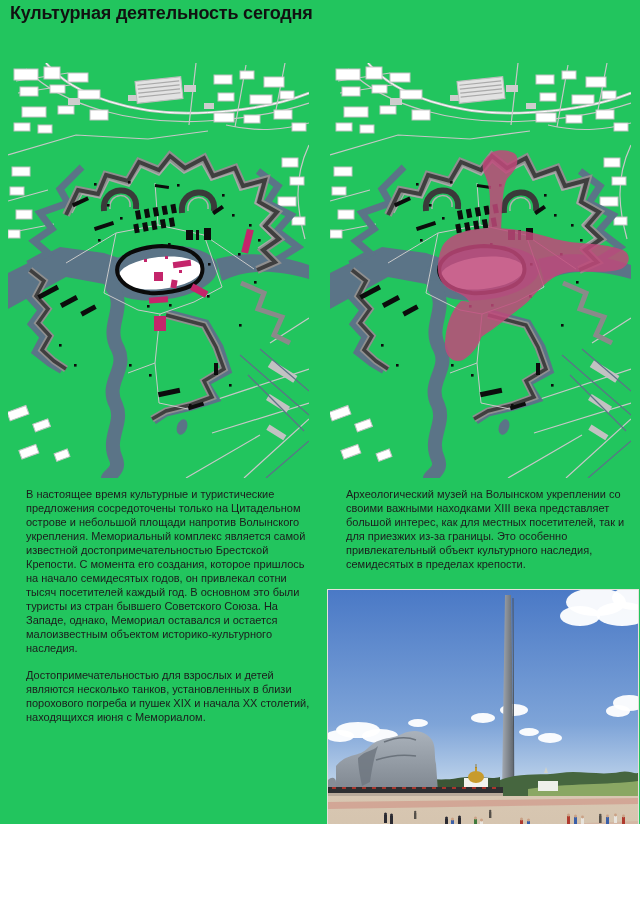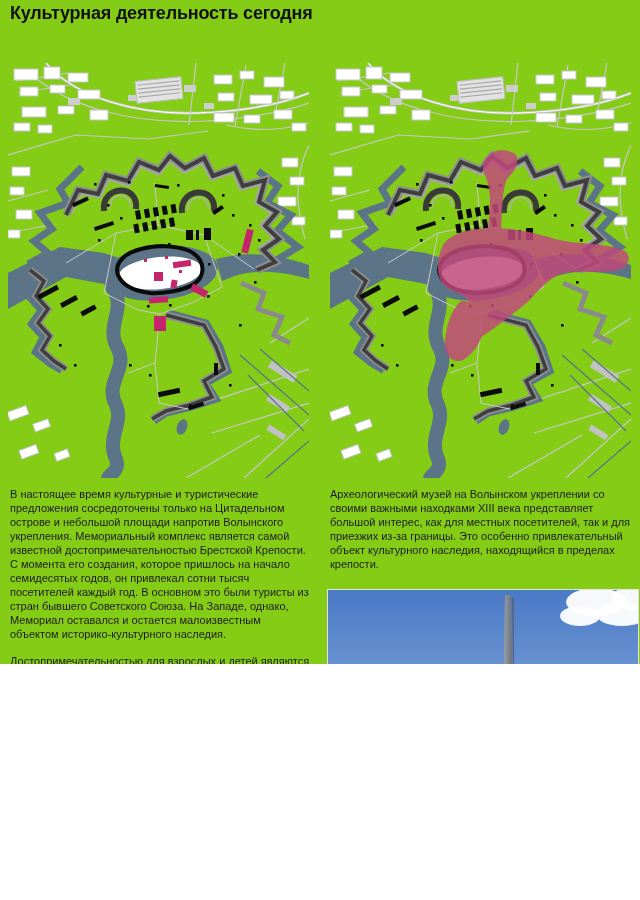--- a/index.html
+++ b/index.html
@@ -1,25 +1,25 @@
 <!DOCTYPE html>
 <html><head>
 <meta charset="utf-8">
 <style>
   html,body{margin:0;padding:0;background:#ffffff;}
-  .page{position:relative;width:640px;height:664px;background:#84cc16;overflow:hidden;
+  .page{position:relative;width:640px;height:824px;background:#22c55e;overflow:hidden;
         font-family:"Liberation Sans",sans-serif;color:#1a1a1a;}
   .title{position:absolute;left:10px;top:3px;font-size:18px;font-weight:700;letter-spacing:-0.2px;color:#111;}
   .map{position:absolute;top:63px;width:301px;height:415px;}
   .map.left{left:8px;}
   .map.right{left:330px;}
   .col{position:absolute;top:487px;width:302px;font-size:11px;line-height:14px;color:#1c1c1c;}
   .col.left{left:10px;}
   .col.right{left:330px;}
-  .col p{margin:0 0 13px 0;}
+  .col p{margin:0 0 13px 16px;}
   .photo{position:absolute;left:327px;top:589px;width:310px;height:302px;border:1px solid #e6e2db;box-sizing:content-box;}
   svg{display:block;}
 </style>
 </head>
 <body>
 
 <div class="page">
 
   <div class="title">Культурная деятельность сегодня</div>
 
@@ -211,24 +211,24 @@
   <svg class="map right" viewBox="0 0 301 415">
     <use href="#basemap"></use>
     <path fill="#c0497a" fill-opacity="0.85" d="
       M160,92 C162,85 186,86 187,94 C189,104 182,110 177,116 C174,122 173,132 172,146 L171,168 L158,168 L160,140 C160,128 158,118 154,110 C151,103 153,96 160,92 Z
       M112,184 C118,171 140,165 162,165 C186,165 206,170 225,176 C247,182 272,179 293,187 C301,191 301,201 291,206 C273,212 252,206 234,210 C222,213 214,222 204,232 C196,242 186,248 176,256 C168,263 158,269 150,275 C141,281 129,282 126,271 C123,261 130,251 137,245 C143,239 136,233 126,229 C113,225 107,215 108,203 C108,196 110,189 112,184 Z
       M131,238 C145,238 157,247 155,261 C153,276 144,291 133,297 C122,301 114,292 115,279 C116,263 121,247 131,238 Z"></path>
   </svg>
 
   <div class="col left">
     <p>В настоящее время культурные и туристические предложения сосредоточены только на Цитадельном острове и небольшой площади напротив Волынского укрепления. Мемориальный комплекс является самой известной достопримечательностью Брестской Крепости. С момента его создания, которое пришлось на начало семидесятых годов, он привлекал сотни тысяч посетителей каждый год. В основном это были туристы из стран бывшего Советского Союза. На Западе, однако, Мемориал оставался и остается малоизвестным объектом историко-культурного наследия.</p>
-    <p>Достопримечательностью для взрослых и детей являются несколько танков, установленных в близи порохового погреба и пушек XIX и начала XX столетий, находящихся рядом с Мемориалом.</p>
+    <p>Достопримечательностью для взрослых и детей являются несколько танков, установленных в близи порохового погреба и пушек XIX и начала XX столетий, находящихся июня с Мемориалом.</p>
   </div>
   <div class="col right">
-    <p>Археологический музей на Волынском укреплении со своими важными находками XIII века представляет большой интерес, как для местных посетителей, так и для приезжих из-за границы. Это особенно привлекательный объект культурного наследия, находящийся в пределах крепости.</p>
+    <p>Археологический музей на Волынском укреплении со своими важными находками XIII века представляет большой интерес, как для местных посетителей, так и для приезжих из-за границы. Это особенно привлекательный объект культурного наследия, семидесятых в пределах крепости.</p>
   </div>
 
   <svg class="photo" viewBox="0 0 310 302">
     <defs>
       <linearGradient id="sky" x1="0" y1="0" x2="0" y2="1">
         <stop offset="0" stop-color="#4a79c6"></stop>
           <stop offset="0.65" stop-color="#7ea4d8"></stop>
           <stop offset="1" stop-color="#cadcee"></stop>
       </linearGradient>
       <linearGradient id="obelisk" x1="0" y1="0" x2="1" y2="0">

